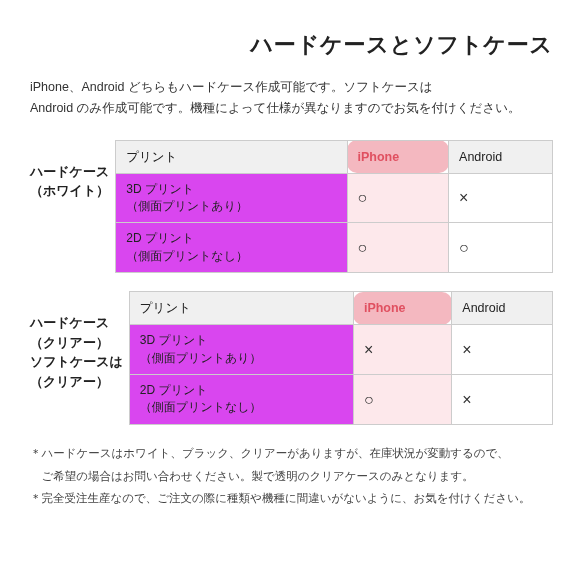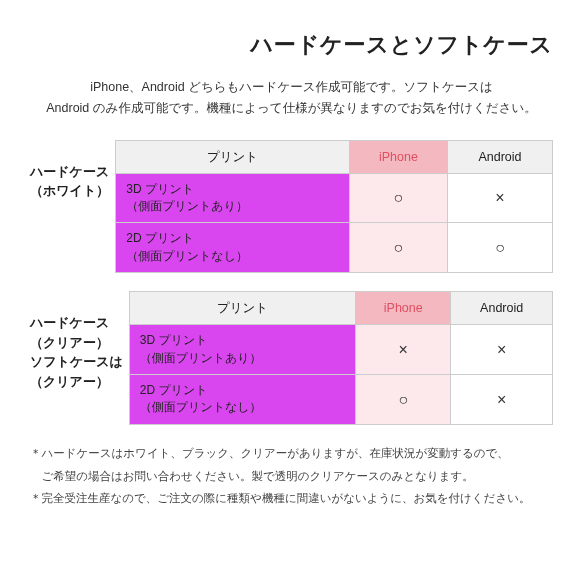--- a/index.html
+++ b/index.html
@@ -16,21 +16,20 @@
     .main-title {
       text-align: right;
       font-size: 22px;
       font-weight: bold;
       line-height: 1.5;
       margin-bottom: 16px;
       letter-spacing: 0.04em;
     }
 
     .subtitle {
-      text-align: center;
       font-size: 12.5px;
       color: #333;
       line-height: 1.7;
       margin-bottom: 20px;
     }
 
     .section {
       margin-bottom: 18px;
     }
 
@@ -49,35 +48,36 @@
       white-space: nowrap;
     }
 
     table {
       border-collapse: collapse;
       flex: 1;
     }
 
     table th, table td {
       border: 1px solid #ccc;
-      text-align: center;
+      text-align: left;
       padding: 7px 10px;
       font-size: 12.5px;
       line-height: 1.45;
     }
 
     table thead th {
       background: #f0f0f0;
       font-weight: normal;
     }
 
     table thead th.iphone-col {
       background: #f4b8c0;
       color: #e05060;
-      font-weight: normal;
+      font-weight: bold;
+      border-radius: 10px;
     }
 
     table tbody td.print-cell {
       background: #d946ef;
       font-size: 12px;
       text-align: left;
     }
 
     table tbody td.iphone-val {
       background: #fde8eb;

